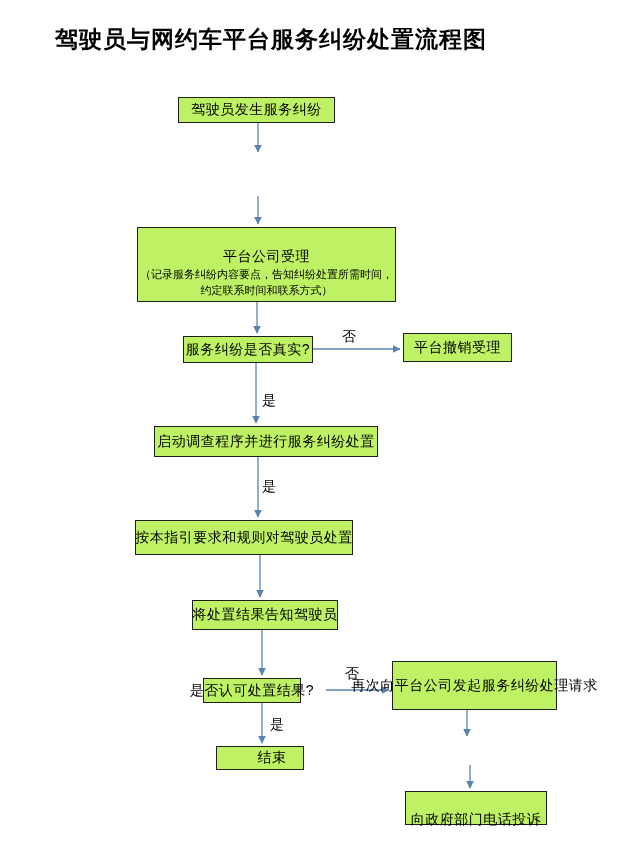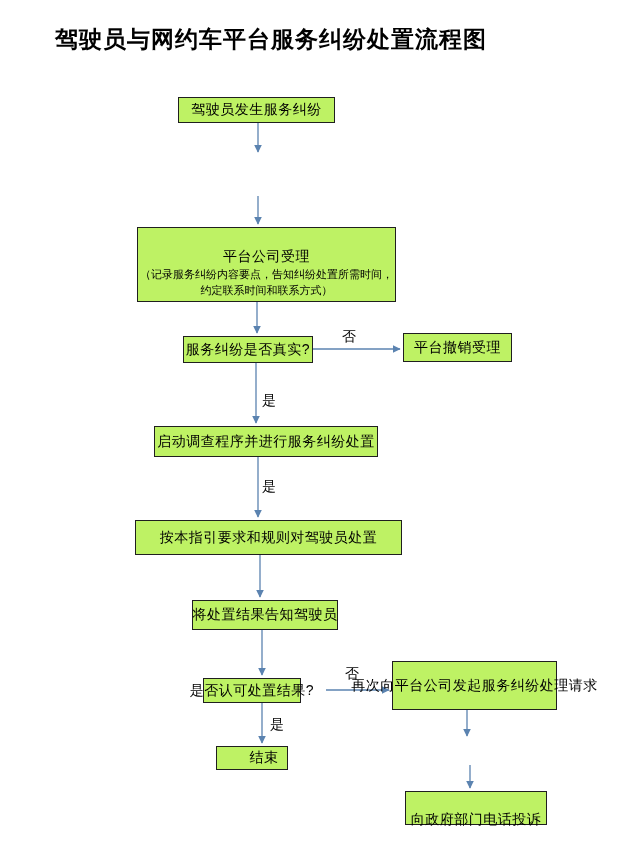--- a/index.html
+++ b/index.html
@@ -45,27 +45,27 @@
   }
   .n-start       { left: 178px; top:  97px; width: 157px; height: 26px; }
   .n-request     { left: 137px; top: 155px; width: 246px; height: 41px; }
   .n-accept      { left: 137px; top: 227px; width: 259px; height: 75px;
                    flex-direction: column; justify-content: flex-start;
                    padding-top: 20px; }
   .n-accept .sub { font-size: 11px; letter-spacing: 0; line-height: 1.5; }
   .n-verify      { left: 183px; top: 336px; width: 130px; height: 27px; }
   .n-cancel      { left: 403px; top: 333px; width: 109px; height: 29px; }
   .n-investigate { left: 154px; top: 426px; width: 224px; height: 31px; }
-  .n-handle      { left: 135px; top: 520px; width: 267px; height: 35px; }
+  .n-handle      { left: 135px; top: 520px; width: 218px; height: 35px; }
   .n-notify      { left: 192px; top: 600px; width: 146px; height: 30px; }
   .n-confirm     { left: 203px; top: 678px; width: 98px; height: 25px;
                    font-size: 14px; }
   .n-again       { left: 392px; top: 661px; width: 165px; height: 49px;
                    flex-direction: row; line-height: 21px; }
-  .n-end         { left: 216px; top: 746px; width: 72px;  height: 24px; padding-left: 24px; }
+  .n-end         { left: 216px; top: 746px; width: 88px;  height: 24px; padding-left: 24px; }
   .n-mediation   { left: 375px; top: 739px; width: 200px; height: 26px; }
   .n-complaint   { left: 405px; top: 791px; width: 142px; height: 34px;
                    align-items: flex-start; padding-top: 19px; }
   .elabel {
     position: absolute;
     font-size: 14px;
     color: #000000;
     line-height: 1;
   }
   .el-no1  { left: 342px; top: 329px; }

